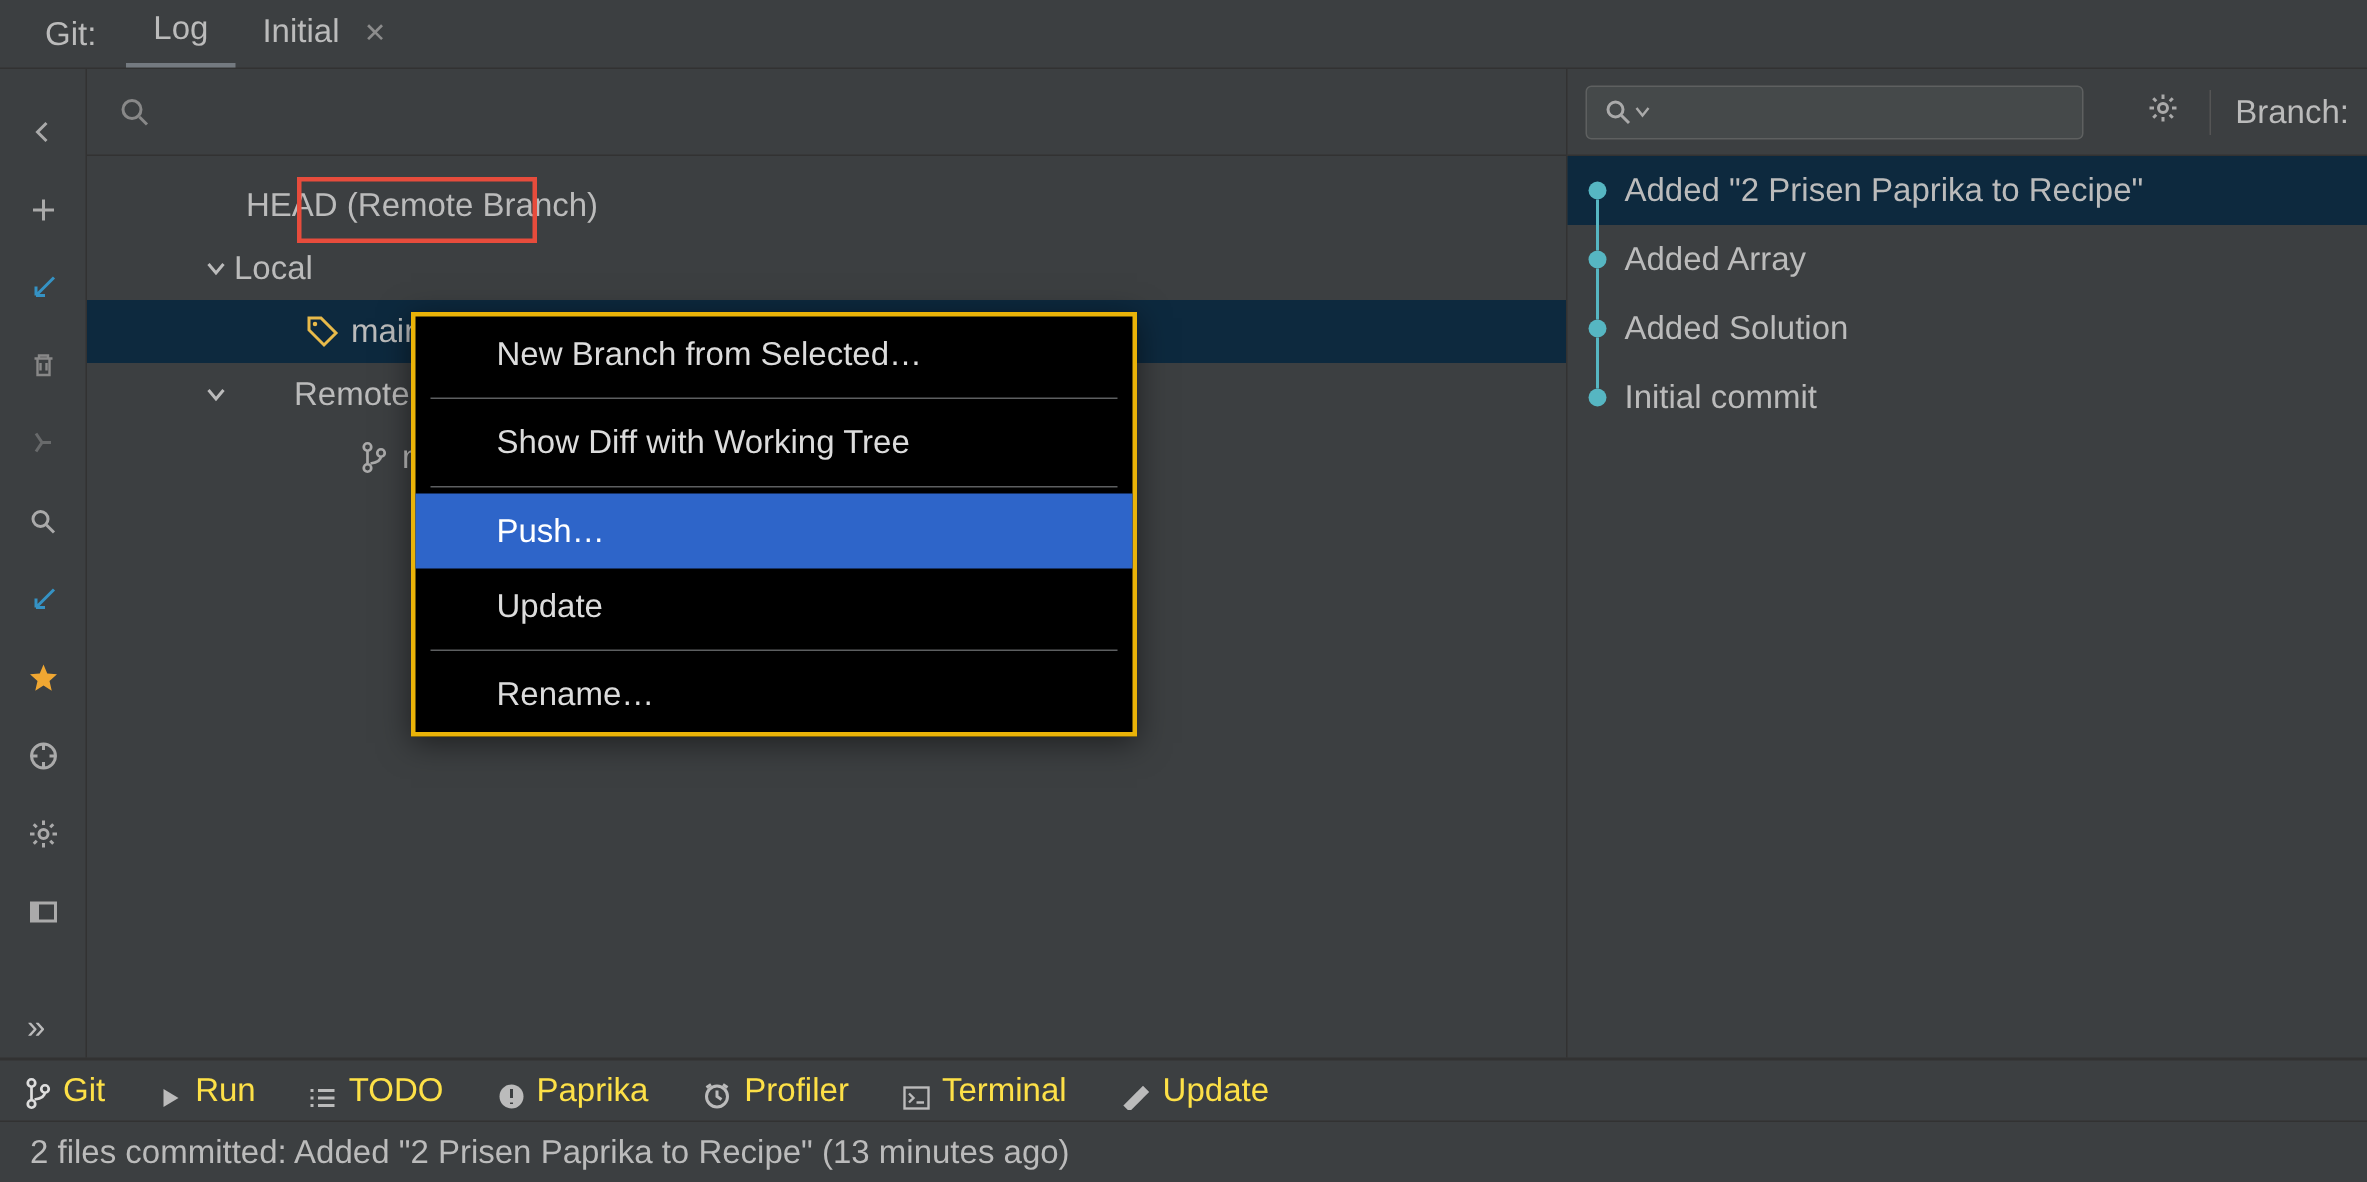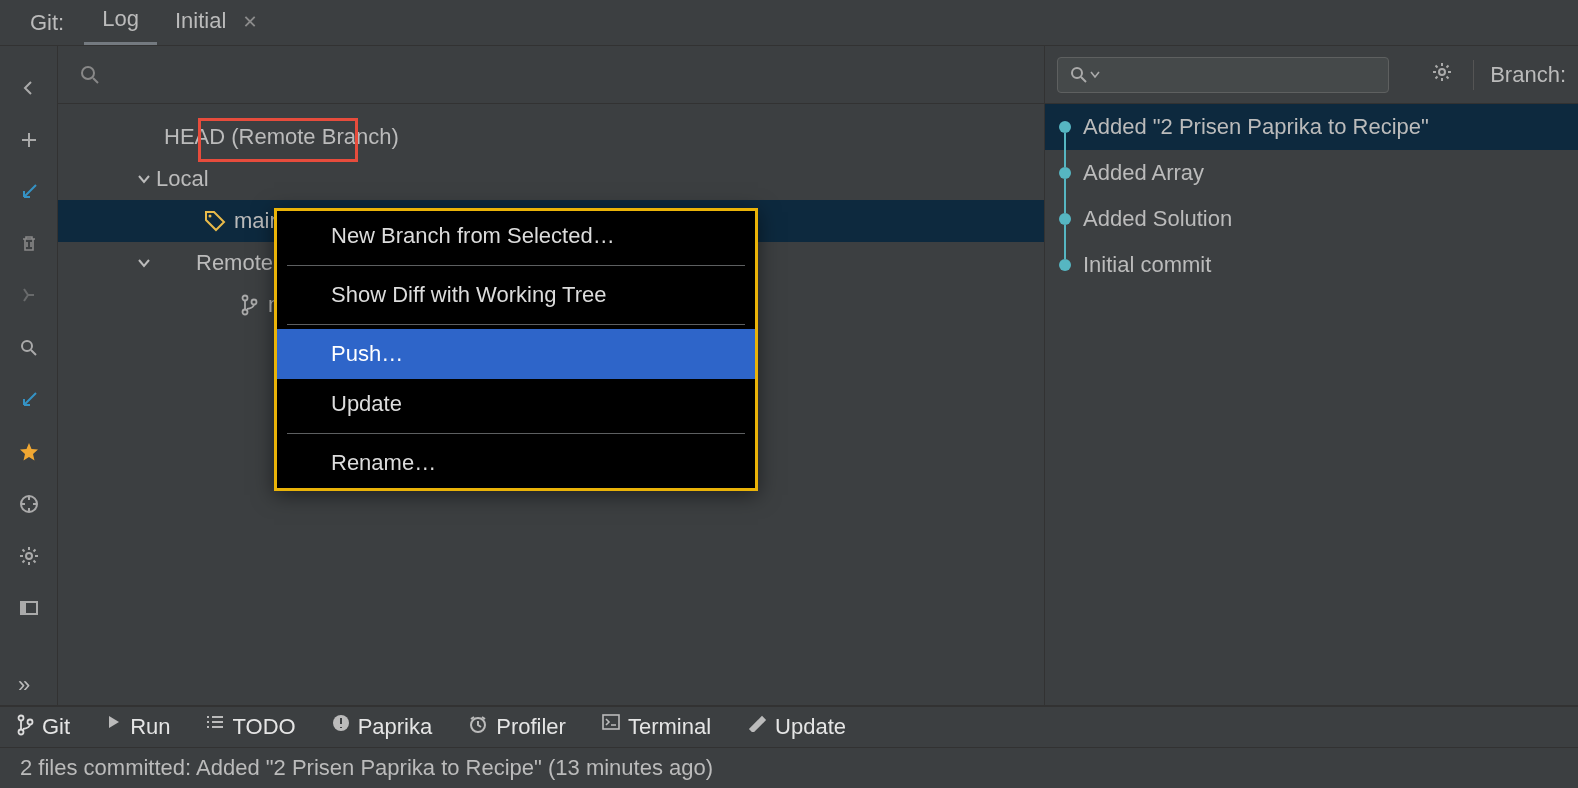--- a/index.html
+++ b/index.html
@@ -150,23 +150,23 @@
 .bottom-bar {
   height: 42px;
   display: flex;
   align-items: center;
   border-top: 1px solid #323232;
   border-bottom: 1px solid #323232;
   padding-left: 16px;
 }
 .bottom-item {
   display: flex;
-  align-items: flex-start;
+  align-items: flex-end;
   margin-right: 36px;
-  color: #e5e5e5;
+  color: #fde047;
   cursor: pointer;
 }
 .bottom-item svg, .bottom-item .icon { margin-right: 8px; }
 .status-bar {
   height: 40px;
   display: flex;
   align-items: center;
   padding-left: 20px;
   color: #bbbbbb;
 }

